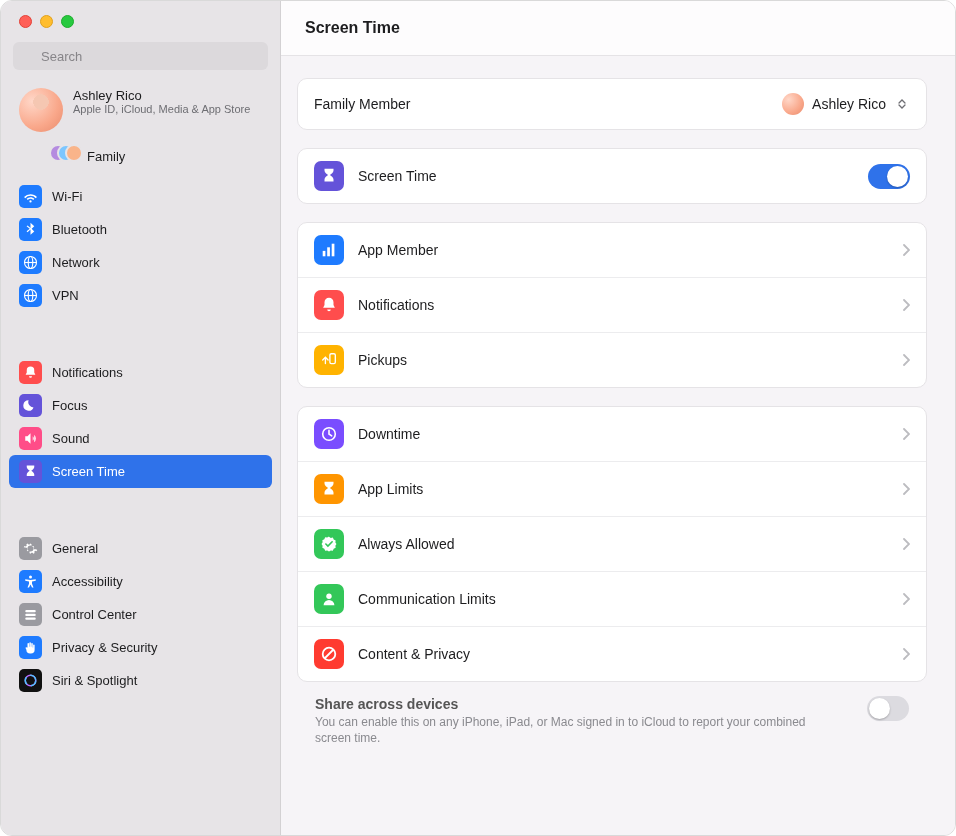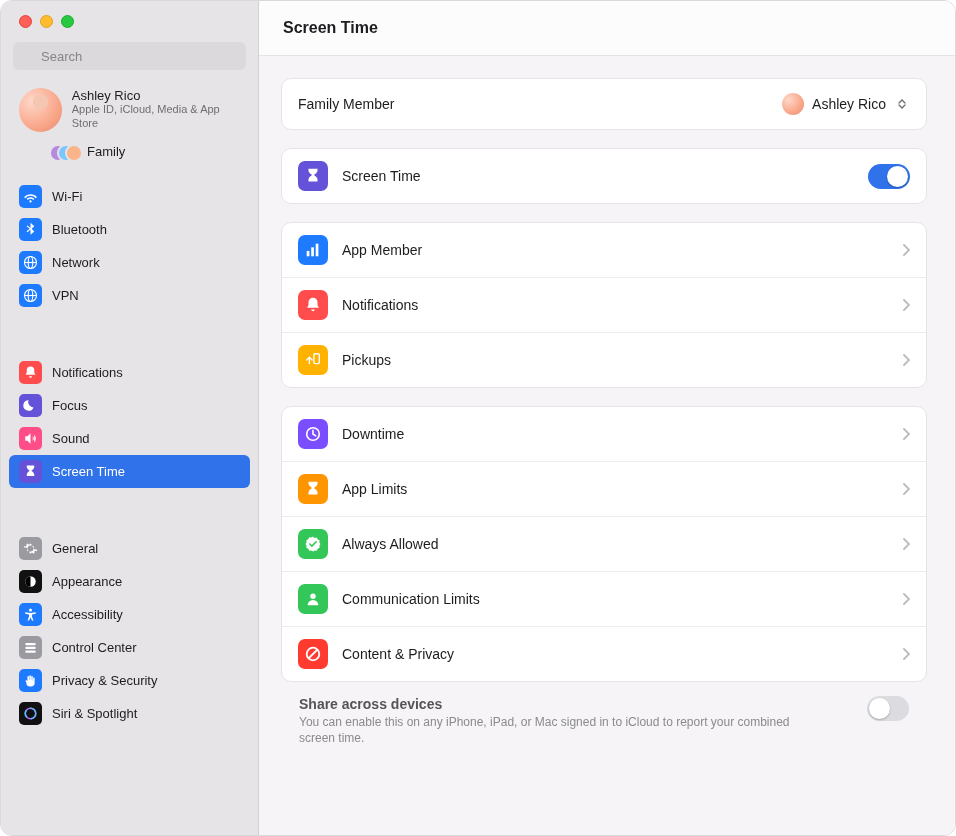--- a/index.html
+++ b/index.html
@@ -17,21 +17,21 @@
     display: flex;
     flex-direction: column;
   }
   .window {
     flex: 1;
     display: flex;
     min-height: 0;
   }
   
   .sidebar {
-    width: 258px;
+    width: 280px;
     background: #e7e4e7;
     border-right: 1px solid #d3d1d3;
     display: flex;
     flex-direction: column;
     padding: 0 0 20px 0;
   }
   .traffic {
     display: flex;
     gap: 8px;
     padding: 14px 16px 10px 18px;
@@ -78,21 +78,21 @@
     content:"";
     position:absolute;
     left:10px; right:10px; top:6px; height:20px;
     background: radial-gradient(circle at 50% 40%, #f5c7b2 45%, transparent 46%);
     border-radius:50%;
   }
   .acc-text .name { font-size: 13px; font-weight:400; }
   .acc-text .sub  { font-size: 11px; color: #6e6e73; line-height:1.25; }
 
   .family-row {
-    display:flex; align-items:flex-start; gap:10px;
+    display:flex; align-items:flex-end; gap:10px;
     padding: 4px 14px 10px 48px;
   }
   .family-icon {
     width:28px; height:20px; position:relative;
   }
   .family-icon span {
     position:absolute; width:18px; height:18px; border-radius:50%;
     border:2px solid #e7e4e7;
   }
   .family-icon .c1{ left:0; background:#b58be0; }
@@ -136,21 +136,21 @@
     display:flex; align-items:center;
     padding: 0 24px;
     background:#fdfcfd;
     border-bottom:1px solid #e5e3e6;
   }
   .titlebar h1 { font-size:16px; font-weight:700; }
 
   .content {
     flex:1;
     overflow-y:auto;
-    padding: 22px 28px 28px 22px;
+    padding: 22px 28px 28px 16px;
   }
   .card {
     background:#fff;
     border:1px solid #e5e3e6;
     border-radius:10px;
     overflow:hidden;
   }
   .card + .card { margin-top:18px; }
   .row {
     display:flex; align-items:center;
@@ -313,29 +313,20 @@
           </div>
         </div>
       <div class="nav-group" id="group3">
           <div class="nav-item">
             <div class="ic" style="background:#9a9aa0">
               <svg viewBox="0 0 20 20">
                 <path d="M10 6a4 4 0 100 8 4 4 0 000-8zm7.4 5l1.6.9-1 1.7-1.8-.5a6 6 0 01-1.2 1.2l.5 1.8-1.7 1-1-1.6a6 6 0 01-1.7 0l-.9 1.6-1.7-1 .5-1.8a6 6 0 01-1.2-1.2l-1.8.5-1-1.7 1.6-1a6 6 0 010-1.7L1 8.4l1-1.7 1.8.5a6 6 0 011.2-1.2L4.5 4.2l1.7-1 1 1.6a6 6 0 011.7 0l.9-1.6 1.7 1-.5 1.8a6 6 0 011.2 1.2l1.8-.5 1 1.7-1.6 1a6 6 0 010 1.7z" fill="#fff"></path>
               </svg>
             </div>
             <span class="label">General</span>
-          </div>
-          <div class="nav-item">
-            <div class="ic" style="background:#111111">
-              <svg viewBox="0 0 20 20">
-                <circle cx="10" cy="10" r="7" fill="#fff"></circle>
-                <path d="M10 3a7 7 0 000 14V3z" fill="#000"></path>
-              </svg>
-            </div>
-            <span class="label">Appearance</span>
           </div>
           <div class="nav-item">
             <div class="ic" style="background:#1e7bff">
               <svg viewBox="0 0 20 20">
                 <circle cx="10" cy="4" r="2" fill="#fff"></circle>
                 <path d="M3 7l7 1 7-1v2l-5 1v3l2 5h-2l-2-4-2 4H6l2-5v-3L3 9V7z" fill="#fff"></path>
               </svg>
             </div>
             <span class="label">Accessibility</span>
           </div>

